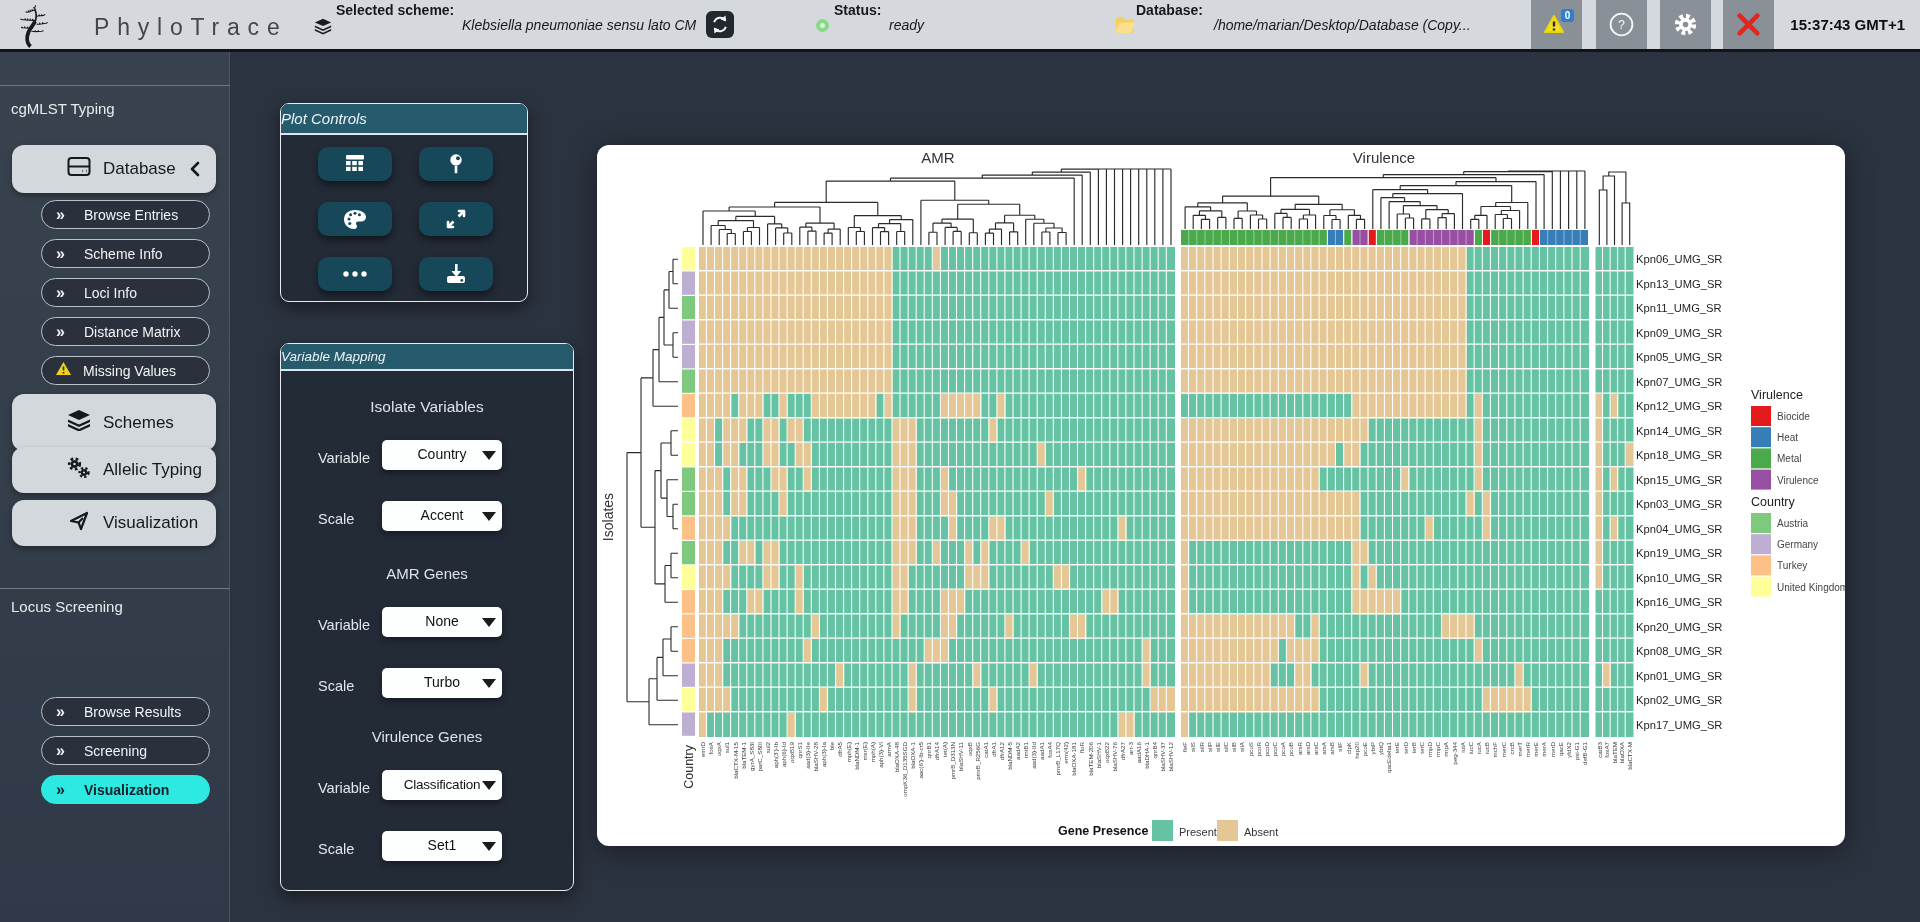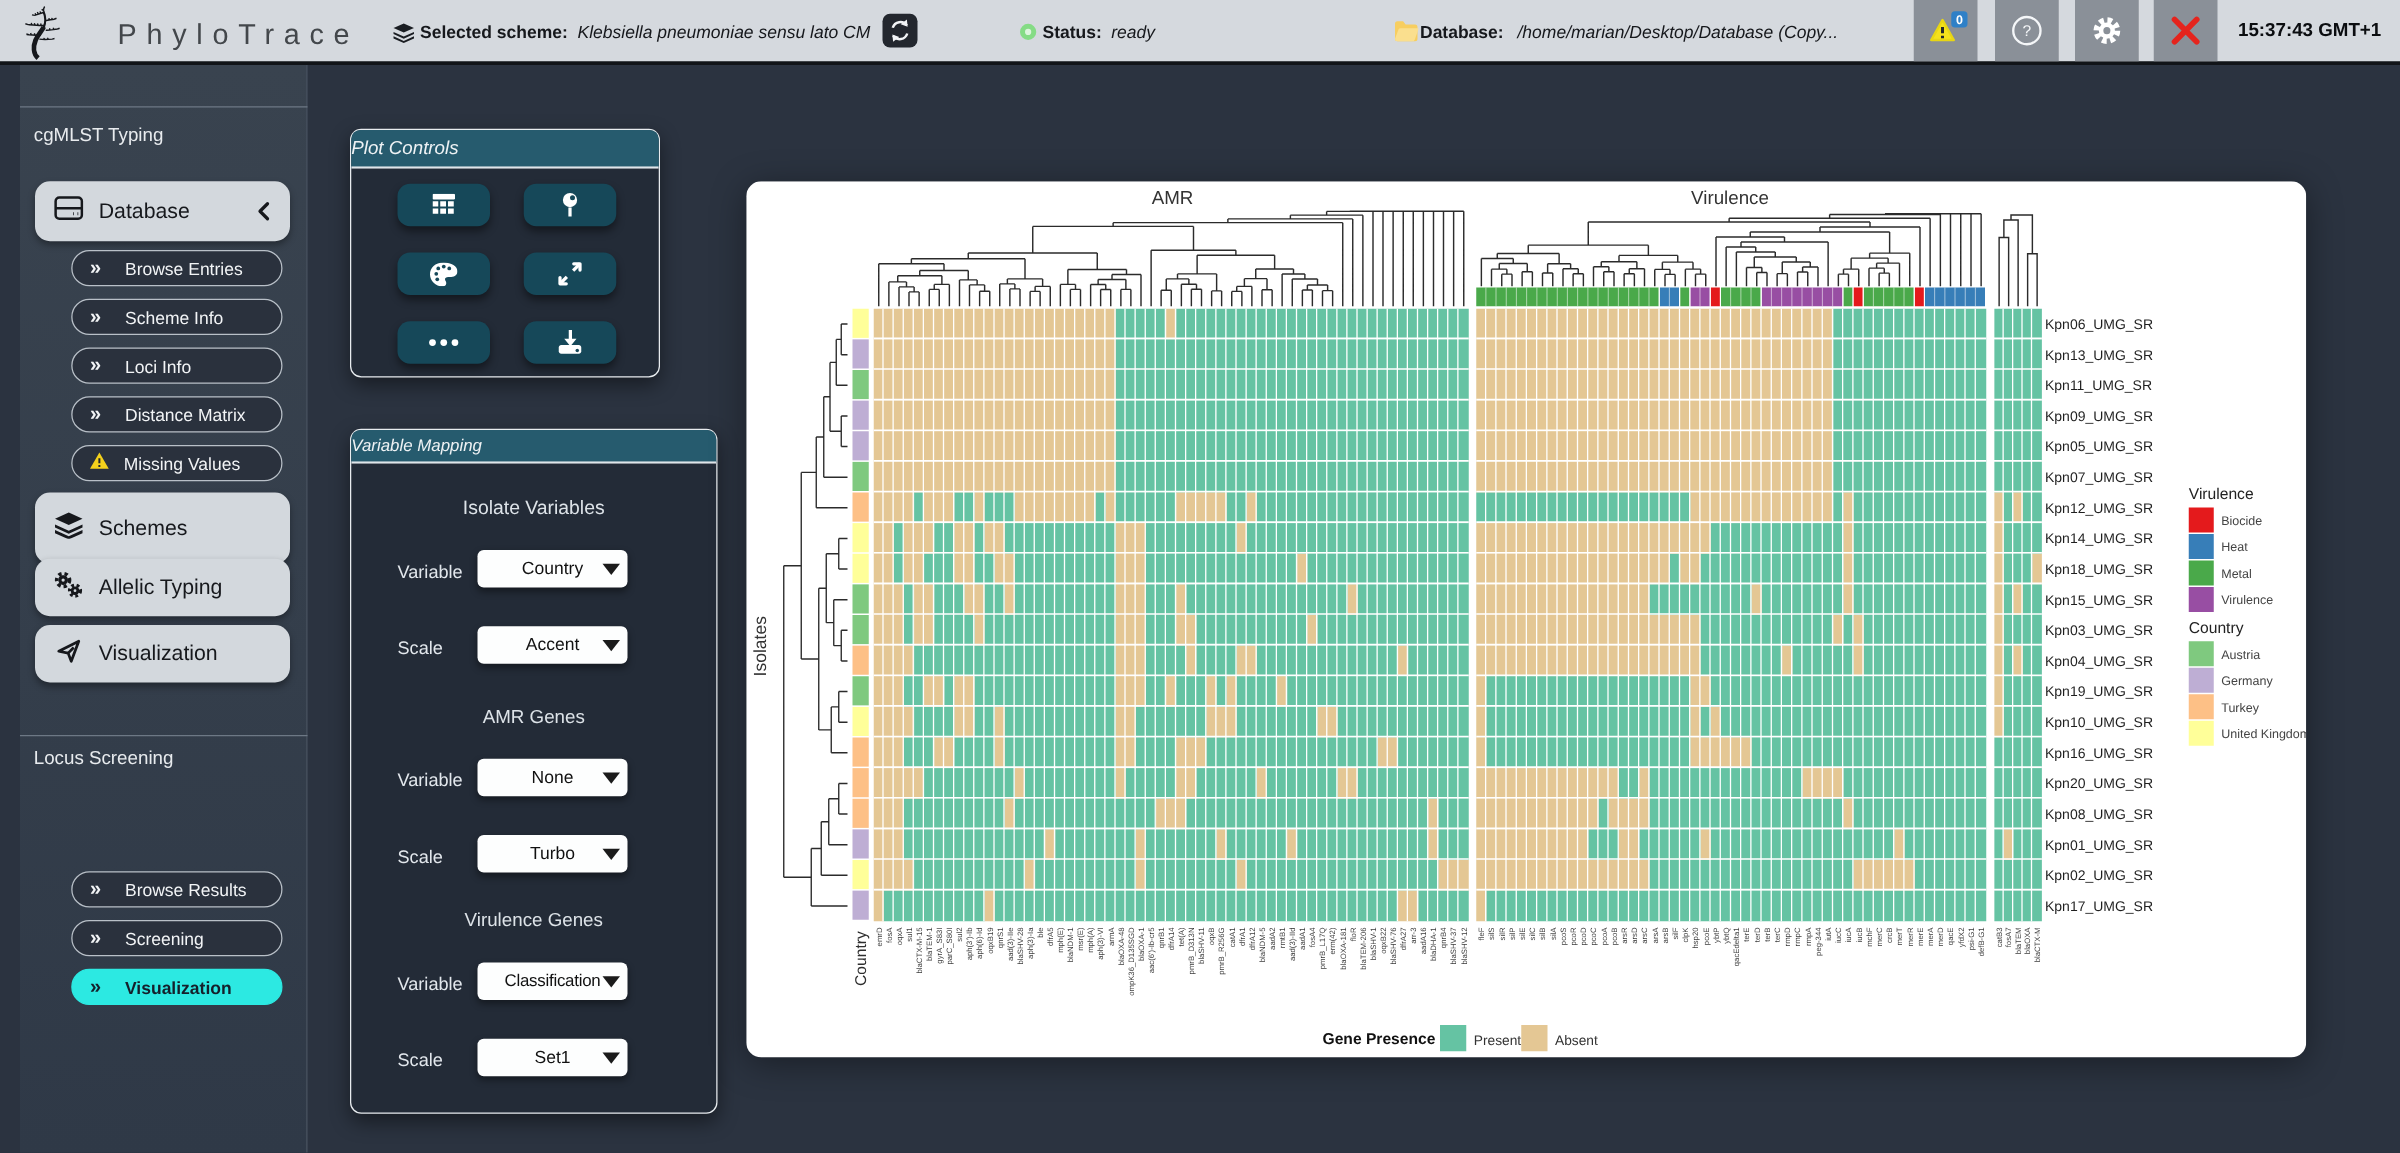--- a/index.html
+++ b/index.html
@@ -2,31 +2,31 @@
 <html><head>
 <meta charset="utf-8">
 <style>
 * { margin:0; padding:0; box-sizing:border-box; }
 html,body { width:1920px; height:922px; overflow:hidden; font-family:"Liberation Sans", sans-serif; }
 body { background:#2b3340; }
 
 #hdr { position:absolute; left:0; top:0; width:1920px; height:52px; background:#d5d9de; border-bottom:3px solid #111418; z-index:10; }
 #logo { position:absolute; left:1px; top:1px; }
 #logotext { position:absolute; left:58px; top:14px; font-size:23px; letter-spacing:7.8px; color:#43474b; font-weight:400;margin-left:36px; }
-.hlbl { position:absolute; top:17px; font-size:14px; font-weight:bold; color:#16181c; }
+.hlbl { position:absolute; top:2px; font-size:14px; font-weight:bold; color:#16181c; }
 .hval { position:absolute; top:17px; font-size:14px; font-style:italic; color:#16181c; }
 #refbtn { position:absolute; left:706px; top:11px; width:28px; height:27px; background:#23272e; border-radius:6px; }
 #statdot { position:absolute; left:816px; top:19px; width:13px; height:13px; border-radius:50%; background:#ddf4dd; border:4px solid #85dc85; box-sizing:border-box; }
 .hbtn { position:absolute; top:0; width:51px; height:49px; background:#8a9098; display:flex; align-items:center; justify-content:center; }
 #time { position:absolute; right:15px; top:16px; font-size:15px; font-weight:bold; color:#0b0d10; }
 
-#side { position:absolute; left:0; top:52px; width:230px; height:870px; background:linear-gradient(180deg,#39434f 0%,#343e4b 55%,#2f3947 100%); border-right:1px solid #4a5462;margin-left:16px; }
+#side { position:absolute; left:0; top:52px; width:230px; height:870px; background:linear-gradient(180deg,#39434f 0%,#343e4b 55%,#2f3947 100%); border-right:1px solid #4a5462; }
 .sep { position:absolute; left:0; width:230px; height:1px; background:#6d7885; }
 .slbl { position:absolute; left:11px; font-size:15px; color:#e8ebee; }
-.mbtn { position:absolute; left:12px; width:204px; height:48px; background:#d3d8dd; border-radius:12px; color:#16181c; font-size:17px; display:flex; align-items:center; box-shadow:0 3px 6px rgba(0,0,0,0.35);}
+.mbtn { position:absolute; left:12px; width:204px; height:48px; background:#d3d8dd; border-radius:12px; color:#16181c; font-size:17px; display:flex; align-items:center; box-shadow:0 3px 6px rgba(0,0,0,0.35);padding-left:40px;}
 .mbtn .ic { margin-left:14px; width:26px; text-align:center; }
 .mbtn .tx { margin-left:11px; }
 .mbtn .chev { position:absolute; right:16px; top:16px; }
 .sbtn { position:absolute; left:41px; width:169px; height:29px; background:#2a313d; border:1px solid #b9c0c8; border-radius:15px; color:#f2f4f6; font-size:14px; display:flex; align-items:center; }
 .sbtn .ic { margin-left:14px; margin-right:9px; width:19px; font-size:16px; font-weight:bold; letter-spacing:-2px; }
 .sbtn.active { background:#2ce9e2; border-color:#2ce9e2; color:#15202b; font-weight:bold; }
 
 .panel { position:absolute; background:#232b37; border:1.5px solid #e8ecef; border-radius:9px; box-shadow:0 6px 16px rgba(0,0,0,0.45); }
 .phead { height:31px; background:#265b6e; border-bottom:2px solid #dfe5e9; border-radius:7px 7px 0 0; color:#eef2f4; font-size:15px; font-style:italic; line-height:30px; }
 .pcbtn { position:absolute; width:74px; height:34px; background:#164859; border-radius:10px; display:flex; align-items:center; justify-content:center; box-shadow:0 4px 7px rgba(0,0,0,0.45); }

